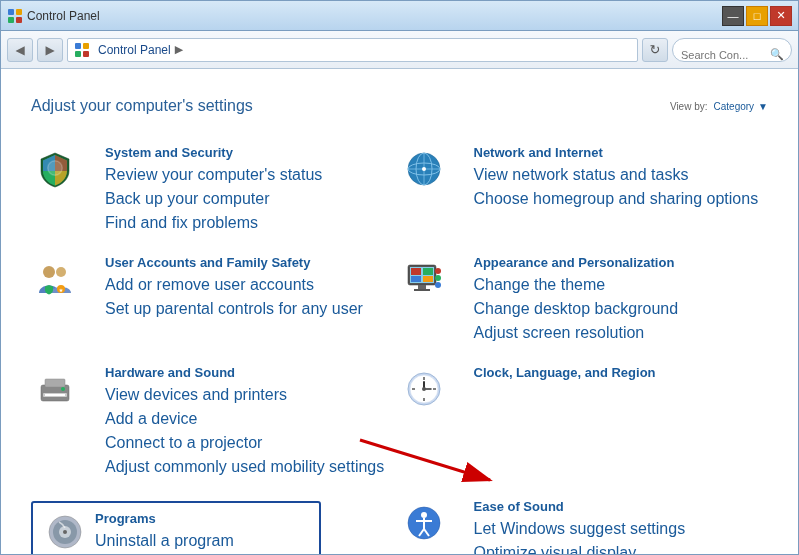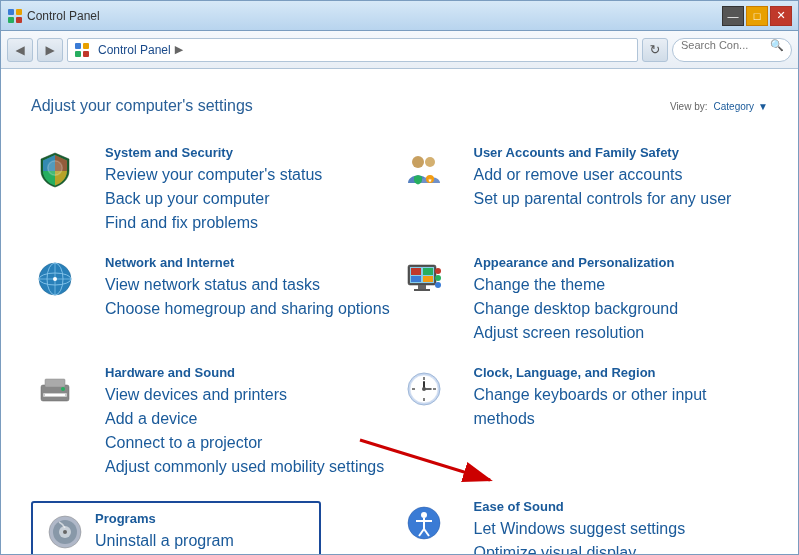--- a/index.html
+++ b/index.html
@@ -112,21 +112,21 @@
       color: #555;
       font-size: 13px;
     }
 
     .search-box {
       width: 120px;
       height: 24px;
       border: 1px solid #b0c4d8;
       border-radius: 12px;
       display: flex;
-      align-items: flex-start;
+      align-items: flex-end;
       padding: 0 8px;
       background: white;
       gap: 4px;
     }
 
     .search-input {
       border: none;
       outline: none;
       font-size: 11px;
       color: #999;
@@ -312,42 +312,20 @@
         </div>
         <div class="category-info">
           <span class="category-title">System and Security</span>
           <span class="category-link">Review your computer's status</span>
           <span class="category-link">Back up your computer</span>
           <span class="category-link">Find and fix problems</span>
         </div>
       </div>
 
       <div class="category-item">
-        <div class="category-icon">
-          <svg viewBox="0 0 40 40" width="40" height="40">
-
-            <circle cx="14" cy="13" r="6" fill="#c8a060"></circle>
-            <path d="M4 34 C4 24 24 24 24 34" fill="#5580c0"></path>
-            <circle cx="26" cy="13" r="5" fill="#d4b070"></circle>
-            <path d="M16 34 C16 26 36 26 36 34" fill="#7090c8"></path>
-
-            <path d="M14 26 L18 27.5 L18 31 C18 33 16.5 34.5 14 35.5 C11.5 34.5 10 33 10 31 L10 27.5 Z" fill="#27ae60"></path>
-
-            <circle cx="26" cy="30" r="4" fill="#f39c12"></circle>
-            <text x="26" y="33" text-anchor="middle" font-size="5" fill="white">★</text>
-          </svg>
-        </div>
-        <div class="category-info">
-          <span class="category-title">User Accounts and Family Safety</span>
-          <span class="category-link">Add or remove user accounts</span>
-          <span class="category-link">Set up parental controls for any user</span>
-        </div>
-      </div>
-
-      <div class="category-item">
         <div class="category-icon icon-network">
           <svg viewBox="0 0 40 40" width="40" height="40">
             <circle cx="20" cy="20" r="16" fill="#2980b9" stroke="#1a6090" stroke-width="0.5"></circle>
             <ellipse cx="20" cy="20" rx="8" ry="16" fill="none" stroke="#7fc0e8" stroke-width="1"></ellipse>
             <ellipse cx="20" cy="20" rx="16" ry="6" fill="none" stroke="#7fc0e8" stroke-width="1"></ellipse>
             <line x1="4" y1="20" x2="36" y2="20" stroke="#7fc0e8" stroke-width="0.8"></line>
             <line x1="20" y1="4" x2="20" y2="36" stroke="#7fc0e8" stroke-width="0.8"></line>
             <circle cx="20" cy="20" r="2" fill="white"></circle>
           </svg>
         </div>
@@ -355,20 +333,42 @@
           <span class="category-title">Network and Internet</span>
           <span class="category-link">View network status and tasks</span>
           <span class="category-link">Choose homegroup and sharing options</span>
         </div>
       </div>
 
       <div class="category-item">
         <div class="category-icon">
           <svg viewBox="0 0 40 40" width="40" height="40">
 
+            <circle cx="14" cy="13" r="6" fill="#c8a060"></circle>
+            <path d="M4 34 C4 24 24 24 24 34" fill="#5580c0"></path>
+            <circle cx="26" cy="13" r="5" fill="#d4b070"></circle>
+            <path d="M16 34 C16 26 36 26 36 34" fill="#7090c8"></path>
+
+            <path d="M14 26 L18 27.5 L18 31 C18 33 16.5 34.5 14 35.5 C11.5 34.5 10 33 10 31 L10 27.5 Z" fill="#27ae60"></path>
+
+            <circle cx="26" cy="30" r="4" fill="#f39c12"></circle>
+            <text x="26" y="33" text-anchor="middle" font-size="5" fill="white">★</text>
+          </svg>
+        </div>
+        <div class="category-info">
+          <span class="category-title">User Accounts and Family Safety</span>
+          <span class="category-link">Add or remove user accounts</span>
+          <span class="category-link">Set up parental controls for any user</span>
+        </div>
+      </div>
+
+      <div class="category-item">
+        <div class="category-icon">
+          <svg viewBox="0 0 40 40" width="40" height="40">
+
             <rect x="4" y="6" width="28" height="20" rx="2" fill="#555" stroke="#333" stroke-width="0.5"></rect>
             <rect x="6" y="8" width="24" height="16" fill="#87ceeb"></rect>
 
             <rect x="7" y="9" width="10" height="7" fill="#c0392b"></rect>
             <rect x="19" y="9" width="10" height="7" fill="#27ae60"></rect>
             <rect x="7" y="17" width="10" height="6" fill="#3a7bd5"></rect>
             <rect x="19" y="17" width="10" height="6" fill="#f39c12"></rect>
 
             <rect x="14" y="26" width="8" height="4" fill="#666"></rect>
             <rect x="10" y="30" width="16" height="2" fill="#555"></rect>
@@ -420,21 +420,20 @@
             <line x1="29" y1="20" x2="32" y2="20" stroke="#555" stroke-width="1.5"></line>
 
             <line x1="20" y1="20" x2="20" y2="13" stroke="#333" stroke-width="2" stroke-linecap="round"></line>
 
             <line x1="20" y1="20" x2="27" y2="20" stroke="#333" stroke-width="1.5" stroke-linecap="round"></line>
             <circle cx="20" cy="20" r="2" fill="#555"></circle>
           </svg>
         </div>
         <div class="category-info">
           <span class="category-title">Clock, Language, and Region</span>
-          <span class="category-link">Change keyboards or other input methods</span>
         </div>
       </div>
 
       <div class="category-item" style="align-items:center;">
         <div style="border: 2px solid #1a4a9a; border-radius: 3px; padding: 8px 12px; display:flex; align-items:center; gap:10px; width: 290px;">
           <div class="category-icon" style="width:40px;height:40px;flex-shrink:0;">
             <svg viewBox="0 0 40 40" width="40" height="40">
 
               <circle cx="20" cy="20" r="16" fill="#b0b8c8" stroke="#888" stroke-width="0.5"></circle>
               <circle cx="20" cy="20" r="12" fill="#8898a8"></circle>

